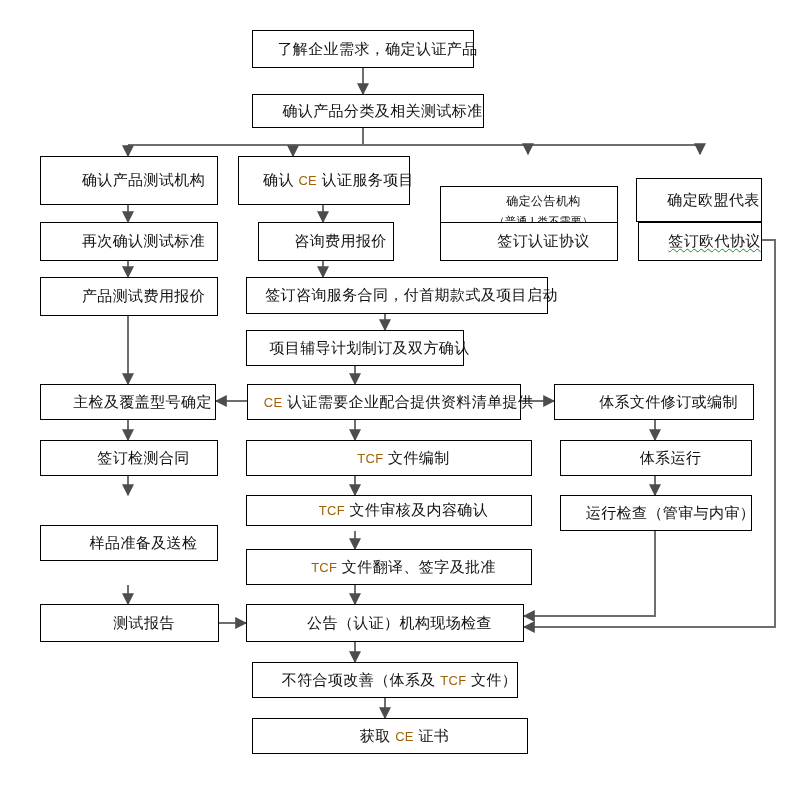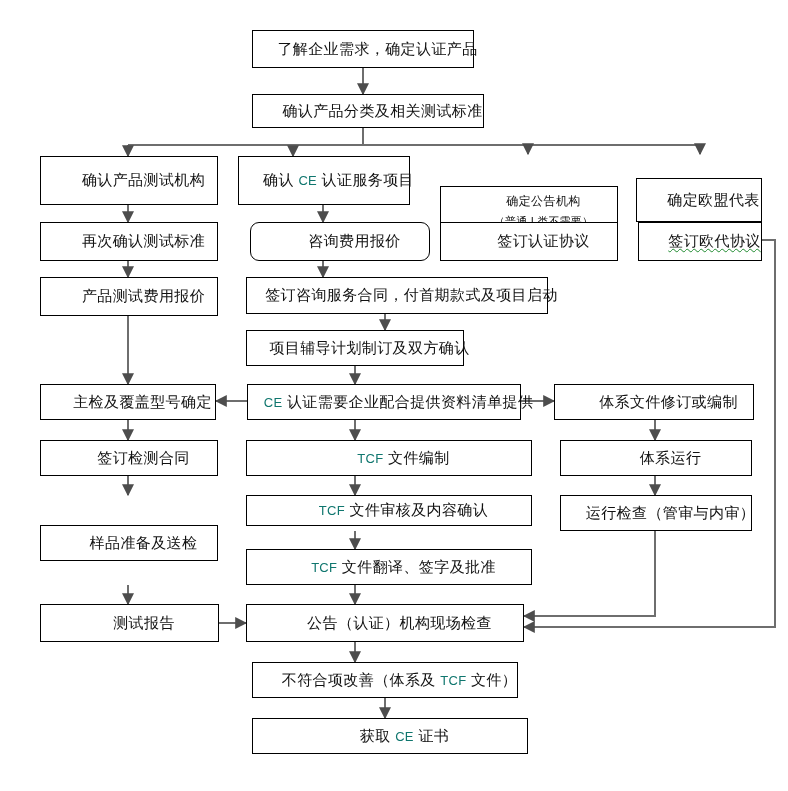--- a/index.html
+++ b/index.html
@@ -48,21 +48,21 @@
     display: block;
     font-size: 11px;
     margin-top: 6px;
     letter-spacing: 0.2px;
   }
   .node.small {
     font-size: 12px;
     margin-top: 32px;
   }
   .acc {
-    color: #0f766e;
+    color: #a16207;
     font-size: 13px;
     letter-spacing: 0.3px;
   }
   .squig {
     text-decoration: underline;
     text-decoration-color: #1f8a2f;
     text-decoration-style: wavy;
     text-decoration-thickness: 1px;
     text-underline-offset: 2px;
   }
@@ -144,21 +144,21 @@
   </div>
 
   <div class="node" style="left:636px; top:154px; width:126px; height:44px;margin-top:24px;">
     <span class="line1">确定欧盟代表</span>
   </div>
 
   <div class="node" style="left:40px; top:222px; width:178px; height:39px;justify-content:center;">
     <span class="line1">再次确认测试标准</span>
   </div>
 
-  <div class="node" style="left:250px; top:222px; width:180px; height:39px;border-radius:9px;">
+  <div class="node" style="left:258px; top:222px; width:136px; height:39px;">
     <span class="line1">咨询费用报价</span>
   </div>
 
   <div class="node" style="left:440px; top:222px; width:178px; height:39px;">
     <span class="line1">签订认证协议</span>
   </div>
 
   <div class="node" style="left:638px; top:222px; width:124px; height:39px;">
     <span class="line1 squig">签订欧代协议</span>
   </div>

